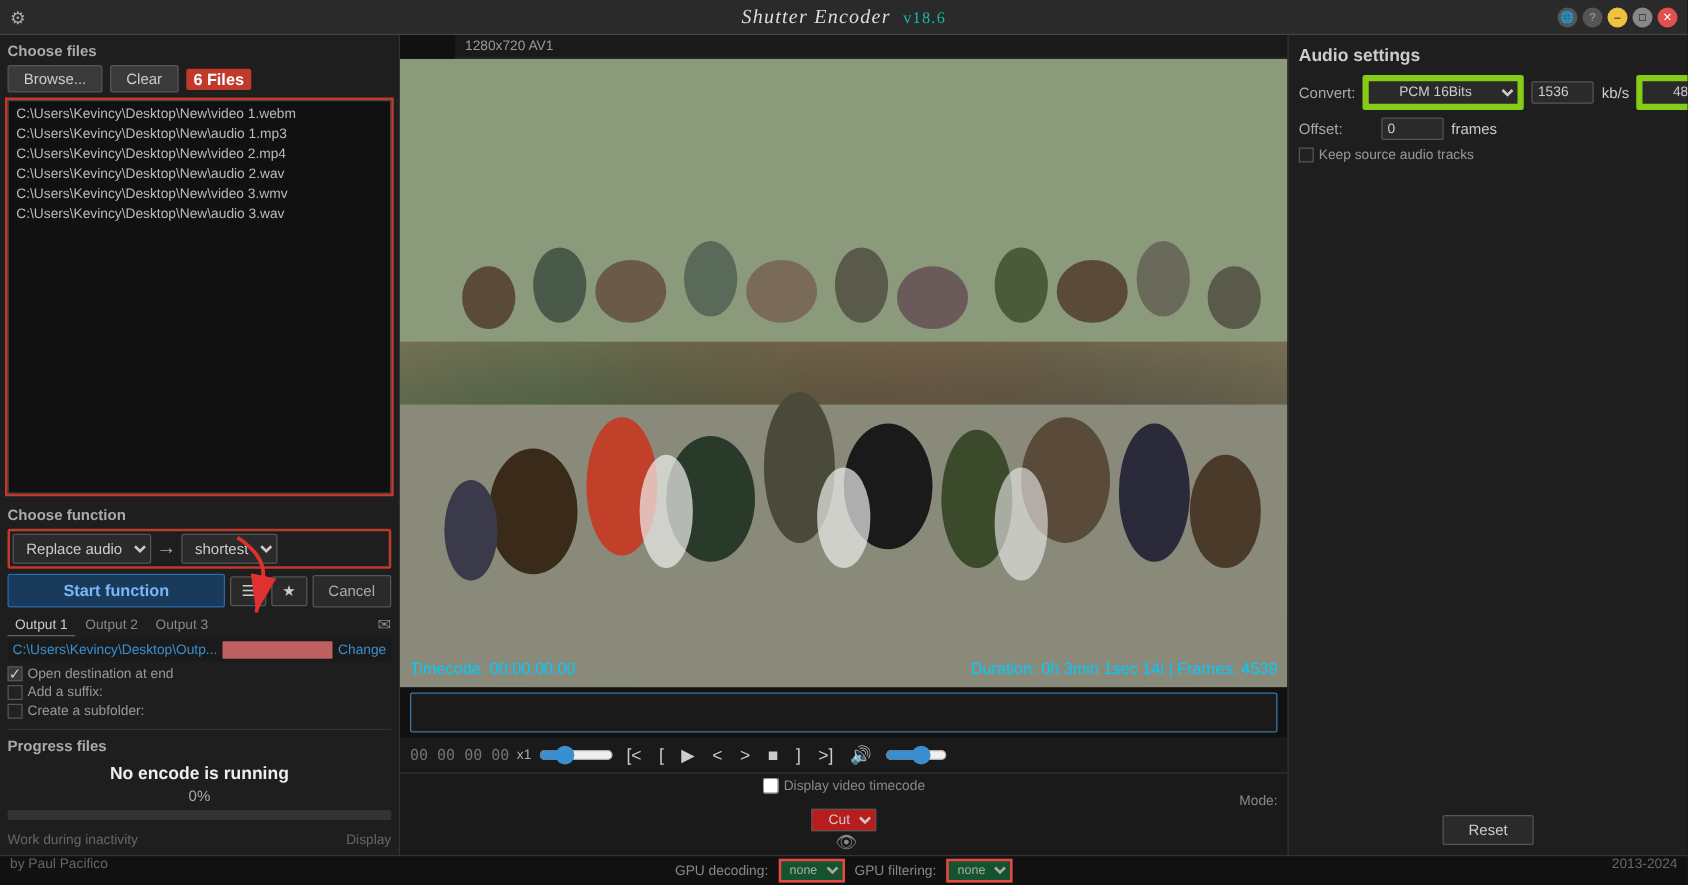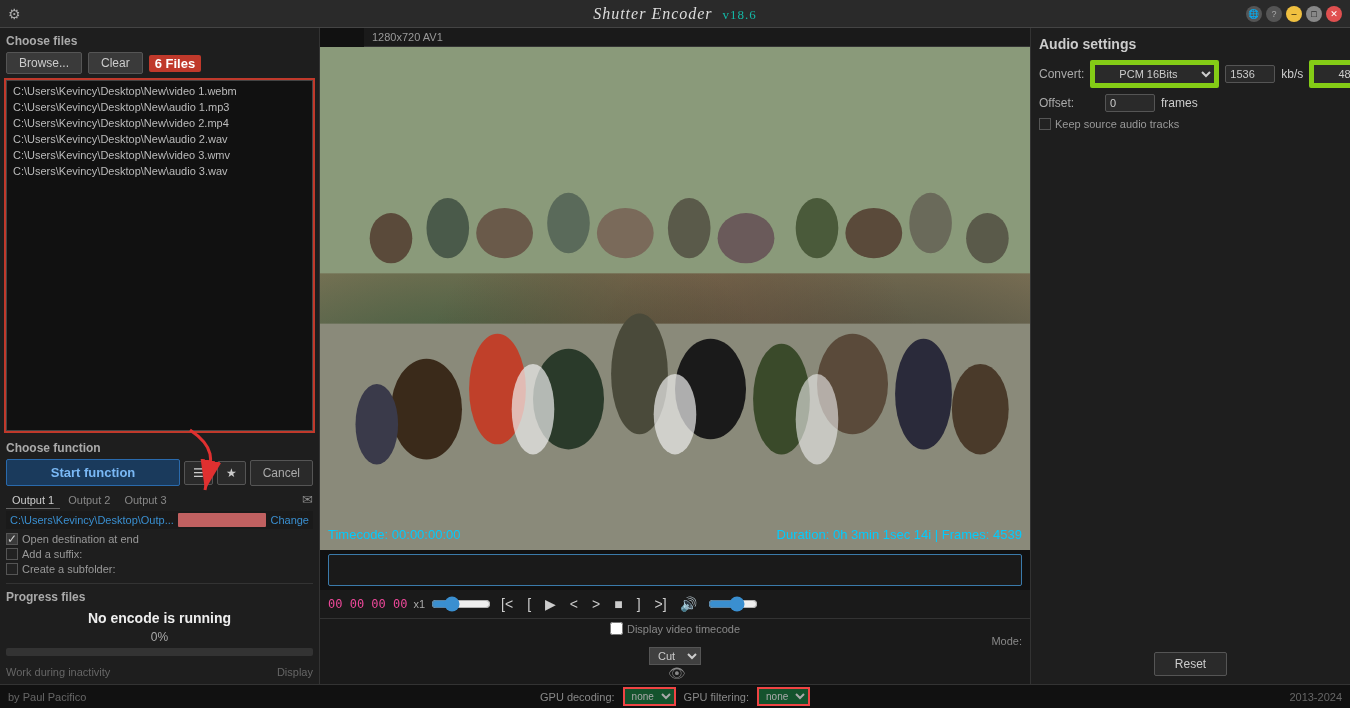--- a/index.html
+++ b/index.html
@@ -366,21 +366,21 @@
     }
 
     .controls-row {
       display: flex;
       align-items: center;
       gap: 6px;
       padding: 4px 8px;
       background: #1a1a1a;
     }
     .timecode-display {
-      color: #ec4899;
+      color: #737373;
       font-size: 12px;
       font-family: monospace;
     }
     .speed-control {
       color: #aaa;
       font-size: 11px;
     }
     .speed-slider {
       width: 60px;
       accent-color: #3a8fd0;
@@ -407,25 +407,26 @@
     .display-timecode-label {
       color: #888;
       font-size: 11px;
     }
     .mode-label {
       margin-left: auto;
       color: #888;
       font-size: 11px;
     }
     .mode-select {
-      background: #404040;
+      background: #b91c1c;
       color: #ccc;
       border: 1px solid #555;
       padding: 1px 4px;
       font-size: 11px;
+      text-align: right;
     }
     .eye-icon {
       color: #888;
       font-size: 14px;
       margin-left: 4px;
       cursor: pointer;
     }
 
     
     #right-panel {
@@ -492,21 +493,20 @@
       margin-top: 8px;
       align-self: center;
     }
 
     
     #statusbar {
       background: #111;
       border-top: 1px solid #333;
       height: 24px;
       display: flex;
-      align-items: center;
       padding: 0 8px;
       font-size: 11px;
       color: #666;
     }
     .statusbar-left { flex: 1; }
     .statusbar-center {
       display: flex;
       gap: 8px;
       align-items: center;
     }
@@ -558,20 +558,30 @@
       <div class="file-item">C:\Users\Kevincy\Desktop\New\video 1.webm</div>
       <div class="file-item">C:\Users\Kevincy\Desktop\New\audio 1.mp3</div>
       <div class="file-item">C:\Users\Kevincy\Desktop\New\video 2.mp4</div>
       <div class="file-item">C:\Users\Kevincy\Desktop\New\audio 2.wav</div>
       <div class="file-item">C:\Users\Kevincy\Desktop\New\video 3.wmv</div>
       <div class="file-item">C:\Users\Kevincy\Desktop\New\audio 3.wav</div>
     </div>
 
     <div class="choose-function-section">
       <div class="section-title">Choose function</div>
+      <div class="function-row">
+        <select class="select-dropdown">
+          <option>Replace audio</option>
+        </select>
+        <span class="arrow-icon">→</span>
+        <select class="select-dropdown">
+          <option>shortest</option>
+          <option>longest</option>
+        </select>
+      </div>
       <div class="action-row">
         <button class="start-btn">Start function</button>
         <button class="icon-btn">☰</button>
         <button class="icon-btn">★</button>
         <button class="cancel-btn">Cancel</button>
       </div>
     </div>
 
     <div class="output-tabs">
       <span class="output-tab active">Output 1</span>

